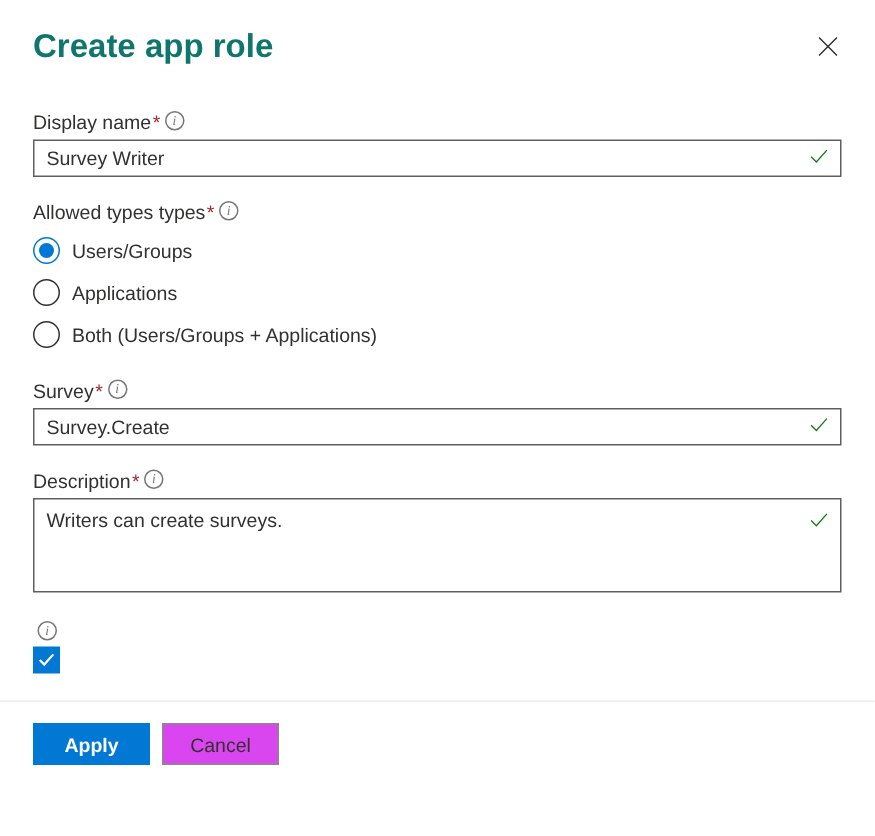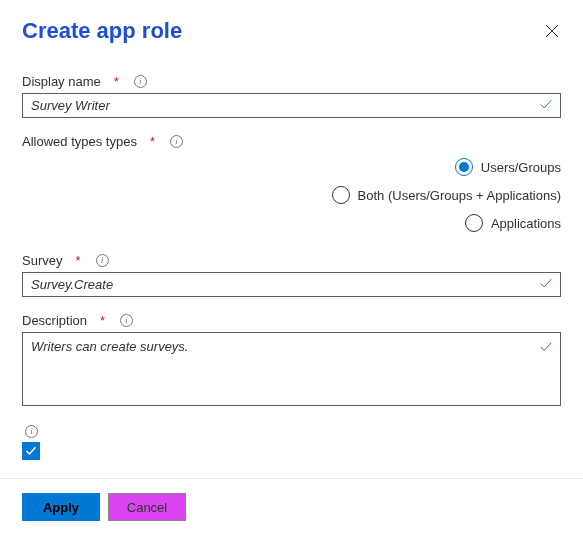--- a/index.html
+++ b/index.html
@@ -14,34 +14,33 @@
   .panel { padding: 18px 22px 0 22px; }
   .header {
     display: flex;
     align-items: flex-start;
     justify-content: space-between;
     margin-bottom: 30px;
   }
   .title {
     font-size: 22px;
     font-weight: 600;
-    color: #1d4ed8;
+    color: #0f766e;
   }
   .close-btn {
     width: 18px; height: 18px;
     cursor: pointer;
     display:flex; align-items:center; justify-content:center;
     color:#323130;
     margin-top:4px;
   }
   .field { margin-bottom: 16px; }
   .field-label {
     display: flex;
-    align-items: center;
-    gap: 12px;
+    gap: 0;
     margin-bottom: 4px;
     font-size: 13px;
     color: #323130;
   }
   .req { color: #a4262c; margin-left:1px; }
   .info-icon {
     width: 13px; height: 13px;
     border: 1px solid #767676;
     border-radius: 50%;
     display: inline-flex;
@@ -56,52 +55,50 @@
   }
   .text-input, .textarea {
     width: 100%;
     border: 1px solid #605e5c;
     padding: 4px 28px 4px 8px;
     font-size: 13px;
     font-family: inherit;
     color: #323130;
     outline: none;
     position:relative;
-    font-style:italic;
   }
   .input-wrap { position: relative; }
   .input-wrap .check {
     position:absolute;
     right:8px;
     top:50%;
     transform:translateY(-50%);
     color:#107c10;
     pointer-events:none;
   }
   .textarea-wrap { position:relative; }
   .textarea-wrap .check {
     position:absolute;
     right:8px;
     top:8px;
     color:#107c10;
     pointer-events:none;
   }
   .textarea {
-    height: 74px;
+    height: 63px;
     resize: none;
     padding:6px 16px 6px 8px;
   }
   .radio-group { margin-top:4px; }
   .radio-row {
     display:flex;
     align-items:center;
     gap:8px;
     padding:5px 0;
     cursor:pointer;
-    justify-content:flex-end;
   }
   .radio {
     width:18px; height:18px;
     border:1px solid #323130;
     border-radius:50%;
     display:flex; align-items:center; justify-content:center;
     flex-shrink:0;
   }
   .radio.selected { border-color:#0078d4; }
   .radio .dot {
@@ -132,21 +129,21 @@
     font-family:inherit;
     cursor:pointer;
     border:1px solid #8a8886;
     background:#d946ef;
     color:#323130;
     padding:0 14px;
   }
   .btn.primary {
     background:#0078d4;
     border-color:#0078d4;
-    color:#000000;
+    color:#ffffff;
     font-weight:600;
   }
 </style>
 </head>
 <body>
 
 <div class="panel">
 
   <div class="header">
     <div class="title">Create app role</div>
@@ -181,25 +178,25 @@
     </div>
     <div class="radio-group">
       <div class="radio-row">
         <span class="radio selected">
             <span class="dot"></span>
           </span>
         <span>Users/Groups</span>
       </div>
       <div class="radio-row">
         <span class="radio"></span>
-        <span>Both (Users/Groups + Applications)</span>
+        <span>Applications</span>
       </div>
       <div class="radio-row">
         <span class="radio"></span>
-        <span>Applications</span>
+        <span>Both (Users/Groups + Applications)</span>
       </div>
     </div>
   </div>
 
   <div class="field">
     <div class="field-label">
       <span>Survey</span>
       <span class="req">*</span>
       <span class="info-icon">i</span>
     </div>

